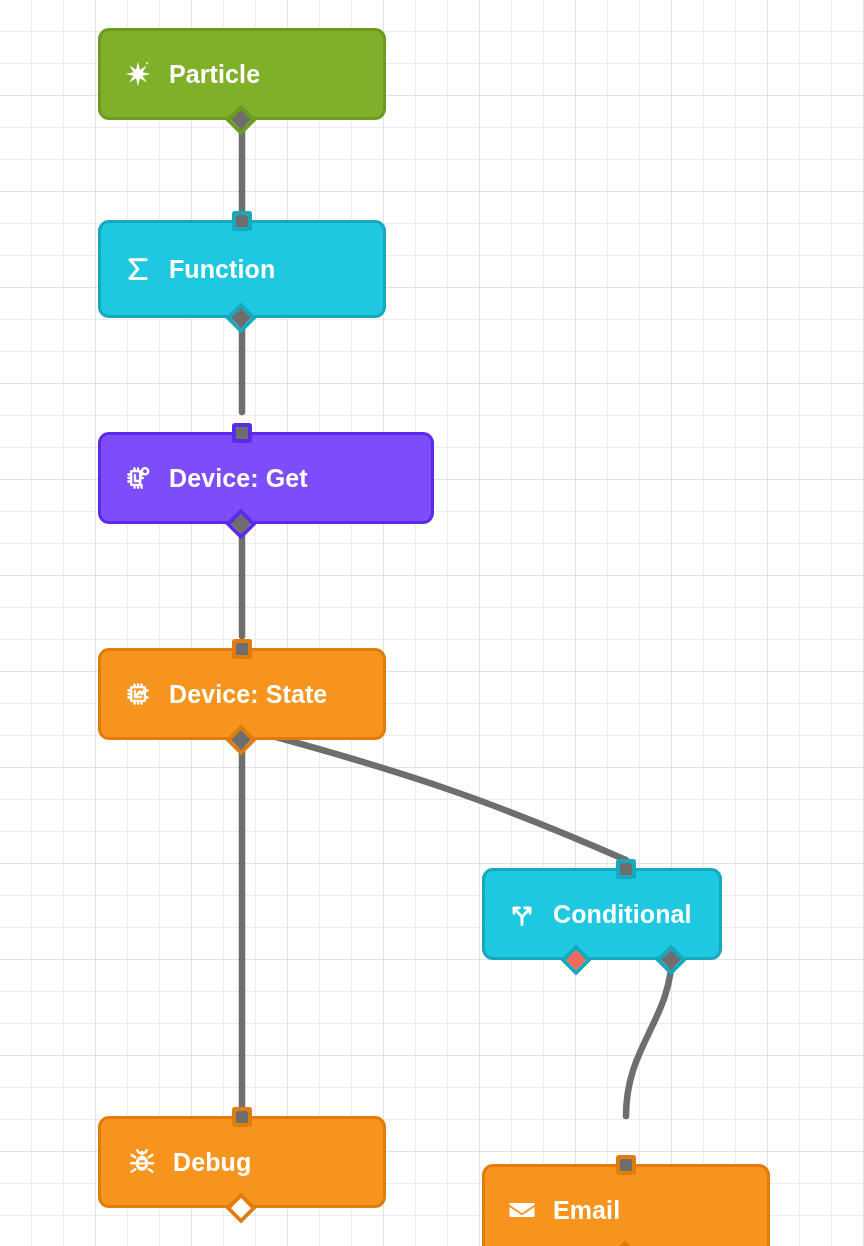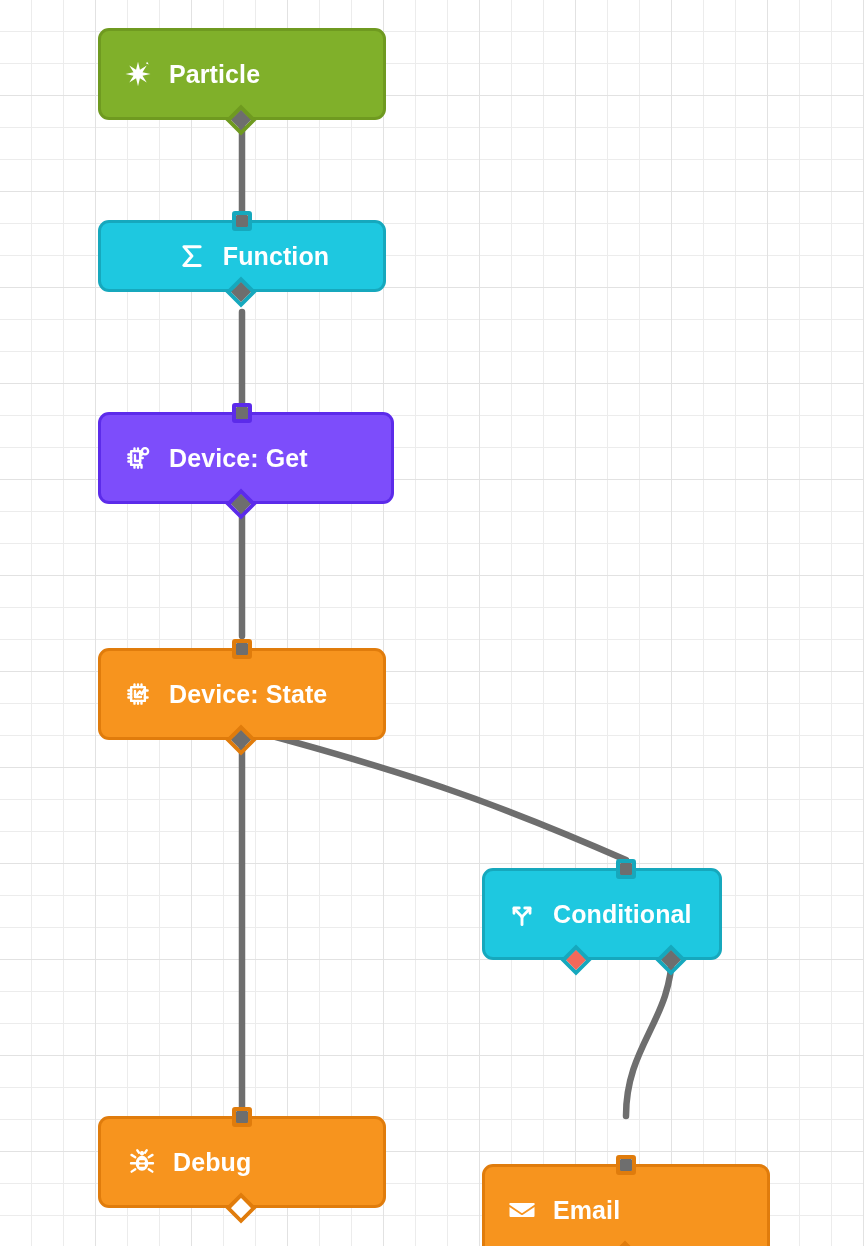--- a/index.html
+++ b/index.html
@@ -128,35 +128,35 @@
           <svg width="30" height="30" viewBox="0 0 24 24" fill="currentColor">
       <path d="M12 2.2 13.55 8.6 19 5.2 15.6 10.55 22 12 15.6 13.45 19 18.8 13.55 15.4 12 21.8 10.45 15.4 5 18.8 8.4 13.45 2 12 8.4 10.55 5 5.2 10.45 8.6Z"></path>
       <path d="M19.3 2.1 20.6 4.3 18.4 3.6Z"></path>
     </svg>
         </span>
         <span class="node-label">Particle</span>
         <div class="port port-out filled" style="border-color: rgb(111, 154, 32); left: 129px;">
           <i></i>
         </div>
       </div>
-      <div class="node" style="left: 98px; top: 220px; width: 288px; height: 72px; background: rgb(30, 200, 224); border-color: rgb(22, 168, 189); justify-content: center;">
+      <div class="node" style="left: 98px; top: 220px; width: 288px; height: 98px; background: rgb(30, 200, 224); border-color: rgb(22, 168, 189);">
         <span class="node-icon">
           <svg width="30" height="30" viewBox="0 0 24 24" fill="none" stroke="currentColor" stroke-width="2.4" stroke-linecap="round" stroke-linejoin="round">
       <path d="M18.5 4.5H5.5l6.4 7.5-6.4 7.5h13"></path>
     </svg>
         </span>
         <span class="node-label">Function</span>
         <div class="port port-in" style="border-color: rgb(22, 168, 189); left: 131px;">
           <i></i>
         </div>
         <div class="port port-out filled" style="border-color: rgb(22, 168, 189); left: 129px;">
           <i></i>
         </div>
       </div>
-      <div class="node" style="left: 98px; top: 412px; width: 296px; height: 92px; background: rgb(125, 77, 251); border-color: rgb(92, 43, 234);">
+      <div class="node" style="left: 98px; top: 432px; width: 336px; height: 92px; background: rgb(125, 77, 251); border-color: rgb(92, 43, 234);">
         <span class="node-icon">
           <svg width="30" height="30" viewBox="0 0 24 24" fill="none" stroke="currentColor" stroke-width="1.9" stroke-linecap="round" stroke-linejoin="round">
       <path d="M6.5 6.5h7.2v11H6.5z"></path>
       <path d="M9.6 9.8v4.6h4.2"></path>
       <path d="M4.3 9.2h2.2M4.3 12h2.2M4.3 14.8h2.2"></path>
       <path d="M9.2 4.3v2.2M12 4.3v2.2"></path>
       <path d="M9.2 17.5v2.2M12 17.5v2.2M14.8 17.5v2.2"></path>
       <path d="M13.7 12h2.1"></path>
       <circle cx="17.6" cy="6.6" r="2.5"></circle>
       <path d="M15.6 8.7 13.8 10.6"></path>

